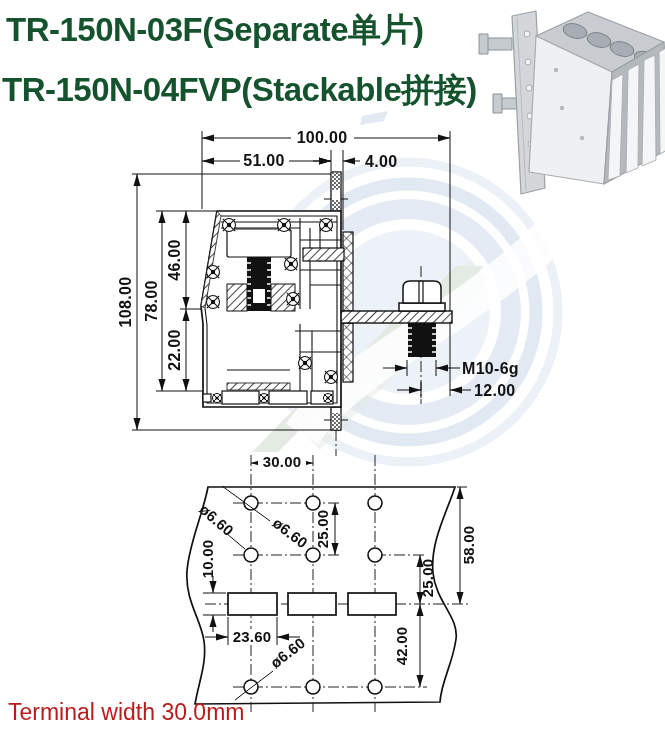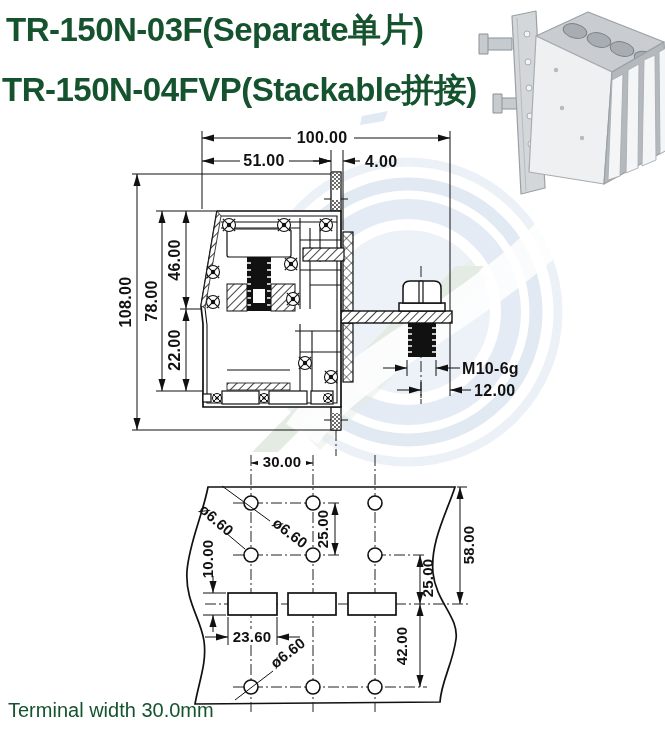--- a/index.html
+++ b/index.html
@@ -2,21 +2,21 @@
 <html><head>
 <meta charset="utf-8">
 <style>
   html,body{margin:0;padding:0;background:#fff;}
   .canvas{position:relative;width:665px;height:743px;background:#fff;overflow:hidden;
           font-family:"Liberation Sans",sans-serif;}
   .title{position:absolute;left:6px;font-weight:bold;color:#14532d;
          font-size:33px;letter-spacing:-0.5px;white-space:nowrap;}
   .title.l1{top:8px;}
   .title.l2{top:68px;left:2px;}
-  .footnote{position:absolute;left:8px;top:699px;font-size:20px;color:#14532d;}
+  .footnote{position:absolute;left:8px;top:699px;font-size:23px;color:#b91c1c;}
   svg{position:absolute;left:0;top:0;}
   .dim{font-family:"Liberation Sans",sans-serif;font-size:16px;font-weight:bold;
        fill:#111;letter-spacing:0.3px;}
   .dimS{font-family:"Liberation Sans",sans-serif;font-size:15px;font-weight:bold;
        fill:#111;letter-spacing:0.2px;}
   .thin{stroke:#111;stroke-width:1;fill:none;}
   .edge{stroke:#111;stroke-width:1.7;fill:#fff;}
   .inner{stroke:#111;stroke-width:1.1;fill:none;}
   .cl{stroke:#222;stroke-width:1;fill:none;stroke-dasharray:11 3 2 3;}
 </style>

